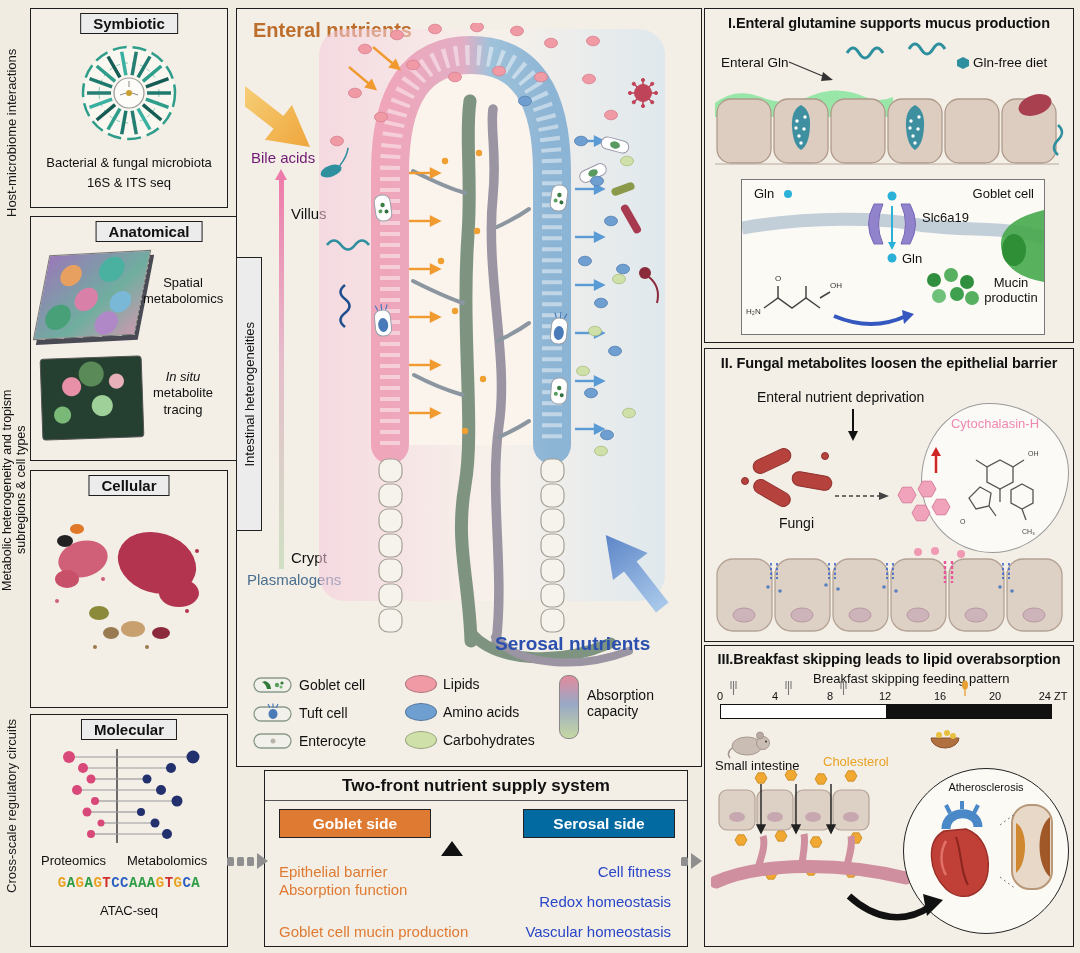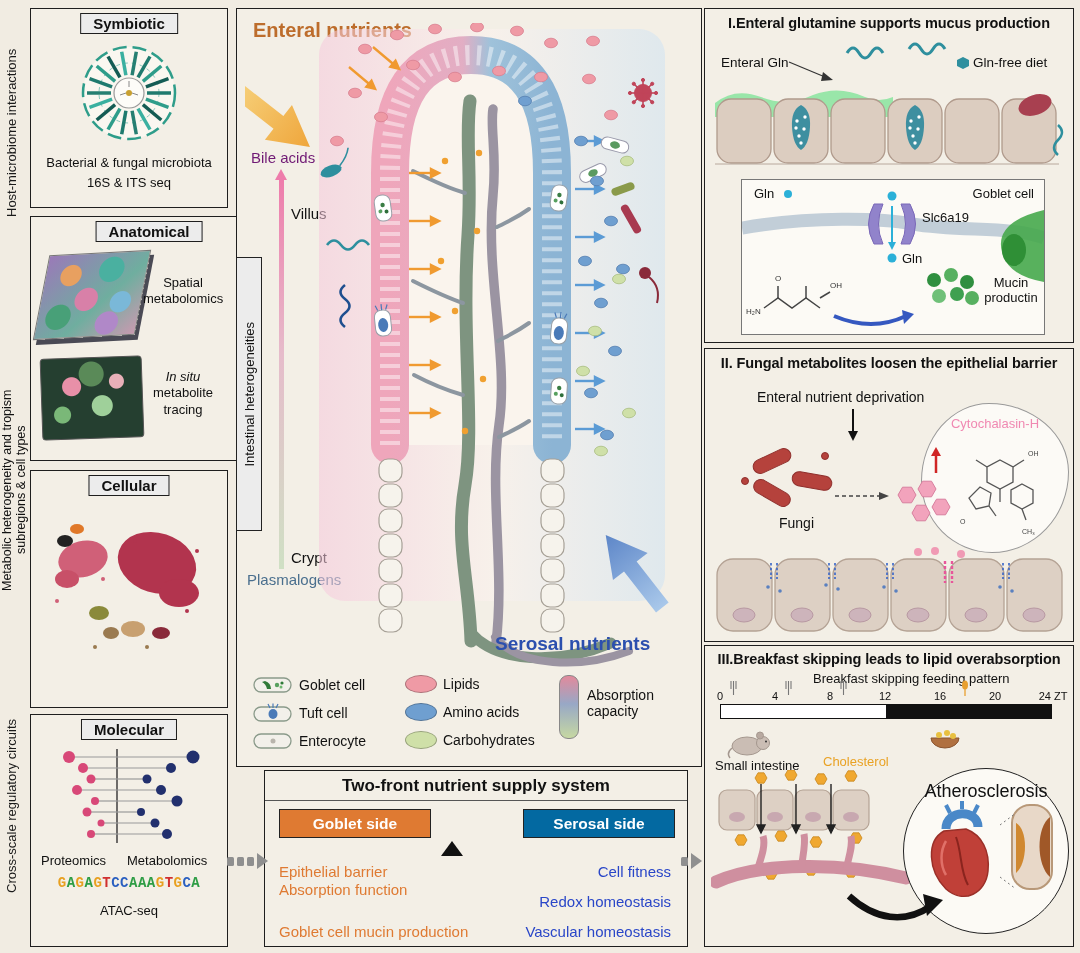--- a/index.html
+++ b/index.html
@@ -760,21 +760,21 @@
           <polygon points="116,55 120,63 124,55"></polygon>
       </g>
       <path d="M 5 112 C 50 92 130 92 195 108" stroke="#cf8f9f" stroke-width="13" fill="none" stroke-linecap="round"></path>
       <g stroke="#cf8f9f" stroke-width="7" fill="none">
         <path d="M 45 104 C 50 88 55 76 52 66"></path>
           <path d="M 90 100 C 92 84 95 74 93 64"></path>
           <path d="M 135 100 C 138 86 142 76 140 66"></path>
       </g>
     </svg>
     <div class="circle-inset" style="left:198px;top:122px;width:164px;height:164px;">
-      <div class="abs" style="left:0;top:12px;width:100%;text-align:center;font-size:18px;">Atherosclerosis</div>
+      <div class="abs" style="left:0;top:12px;width:100%;text-align:center;font-size:11px;">Atherosclerosis</div>
       <svg class="abs" style="left:12px;top:32px;" width="92" height="118" viewBox="0 0 92 118">
         <path d="M 30 28 C 30 8 62 8 62 26" stroke="#4a88c8" stroke-width="9" fill="none"></path>
         <g stroke="#4a88c8" stroke-width="4">
             <line x1="34" y1="12" x2="30" y2="4"></line>
             <line x1="46" y1="8" x2="46" y2="0"></line>
             <line x1="58" y1="12" x2="62" y2="4"></line>
           </g>
         <path d="M 28 30 C 10 40 12 70 30 88 C 48 104 70 92 72 70 C 74 50 66 34 50 28 Z" fill="#c04038" stroke="#9a2f28" stroke-width="1.5"></path>
         <path d="M 40 36 C 46 52 44 70 52 84" stroke="#8a241e" stroke-width="2" fill="none"></path>
         <path d="M 30 40 C 24 50 24 64 30 74" stroke="#e07068" stroke-width="2.5" fill="none"></path>

